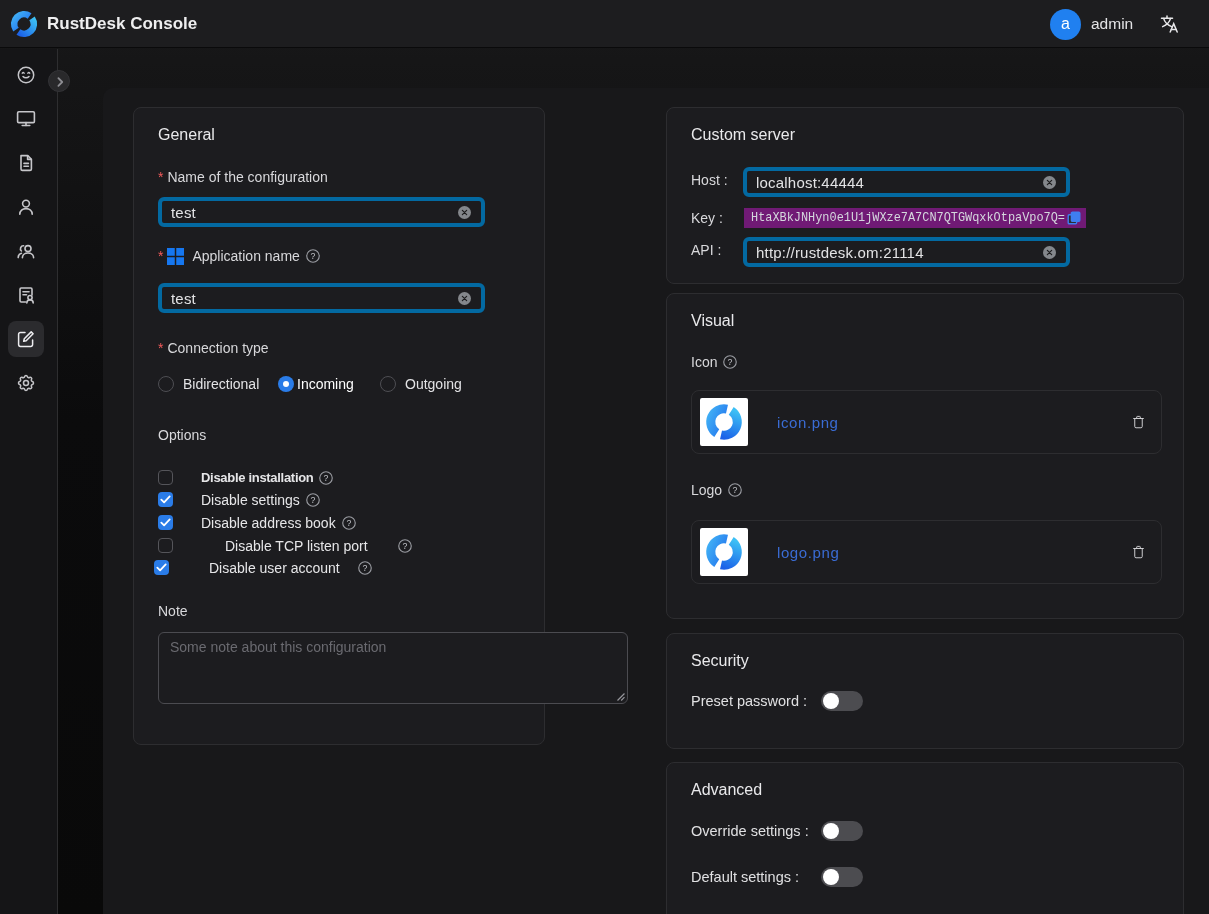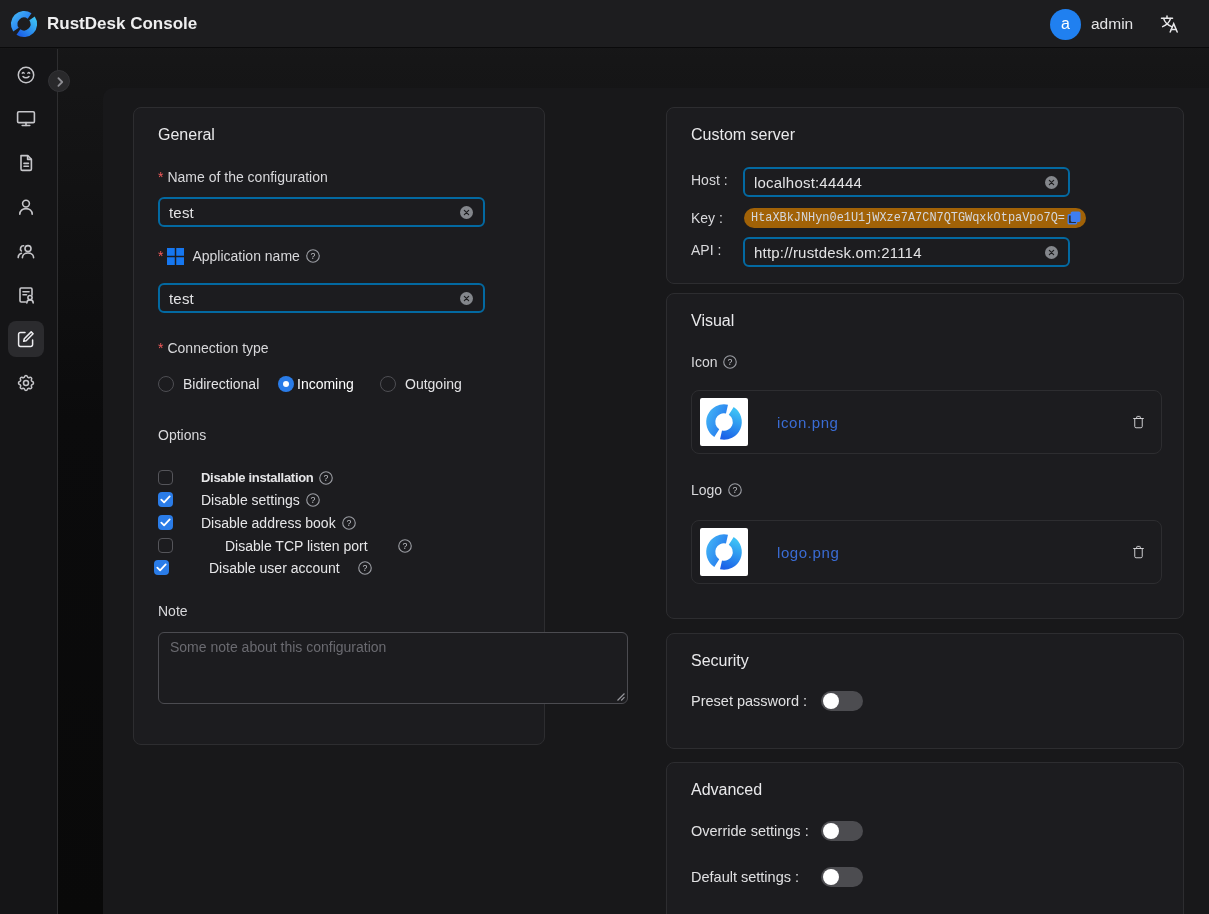--- a/index.html
+++ b/index.html
@@ -10,21 +10,21 @@
 #adminname { position:absolute; left:1091px; top:15px; font-size:15.5px; color:#e3e3e5; }
 #sidebar { position:absolute; left:0; top:49px; width:58px; height:865px; background:#151517; border-right:1px solid #2e2e30; }
 .sic { position:absolute; left:16px; width:20px; height:20px; }
 #editbox { position:absolute; left:8px; top:272px; width:36px; height:36px; background:#2b2b2e; border-radius:8px; }
 #collapse { position:absolute; left:48px; top:70px; width:22px; height:22px; border-radius:50%; background:#29292b; border:1px solid #333336; z-index:5; }
 #panel { position:absolute; left:103px; top:88px; width:1106px; height:826px; background:#18181a; border-radius:10px 0 0 0; }
 .card { position:absolute; background:#1c1c1f; border:1px solid #2d2d30; border-radius:8px; }
 .ctitle { position:absolute; left:24px; top:18px; font-size:16px; font-weight:500; color:#e9e9eb; }
 .lbl { position:absolute; font-size:14px; color:#d8d8db; }
 .ast { color:#f45b5b; margin-right:4px; font-size:14px; }
-.inp { position:absolute; height:30px; border:2px solid #0369a1; border-radius:6px; display:flex; align-items:center; padding:0 10px 0 9px; color:#e3e3e5; font-size:15px; letter-spacing:.2px; background:#1c1c1f; }
+.inp { position:absolute; height:30px; border:4px solid #0369a1; border-radius:6px; display:flex; align-items:center; padding:0 10px 0 9px; color:#e3e3e5; font-size:15px; letter-spacing:.2px; background:#1c1c1f; }
 .inp .grow { flex:1; }
 .row { position:absolute; display:flex; align-items:center; }
 .tgl { width:42px; height:20px; border-radius:10px; background:#4c4c50; position:relative; }
 .tgl::after { content:""; position:absolute; left:2px; top:2px; width:16px; height:16px; border-radius:50%; background:#fff; }
 .rd { width:16px; height:16px; border-radius:50%; border:1px solid #4e4e53; background:#1c1c1f; flex:none; }
 .rdon { width:16px; height:16px; border-radius:50%; background:#2a7ce8; flex:none; position:relative; }
 .rdon::after { content:""; position:absolute; left:5px; top:5px; width:6px; height:6px; border-radius:50%; background:#fff; }
 .cb { width:15px; height:15px; border-radius:4px; border:1px solid #55555a; background:#1c1c1f; flex:none; }
 .cbon { width:15px; height:15px; border-radius:4px; background:#2a7ce8; display:flex; align-items:center; justify-content:center; flex:none; }
 .cblbl { margin-left:28px; font-size:14px; color:#e6e6e8; }
@@ -238,21 +238,21 @@
   <div class="ctitle">Custom server</div>
   <div class="lbl" style="left:24px; top:64px;">Host :</div>
   <div class="inp" style="left:76px; top:59px; width:327px;">
       <span class="grow">localhost:44444</span>
       <svg width="13" height="13" viewBox="0 0 14 14" style="flex:none;">
 <circle cx="7" cy="7" r="7" fill="#84878c"></circle>
 <path d="M4.7 4.7 L9.3 9.3 M9.3 4.7 L4.7 9.3" stroke="#1d1d1f" stroke-width="1.3" stroke-linecap="round"></path>
 </svg>
     </div>
   <div class="lbl" style="left:24px; top:102px;">Key :</div>
-  <div class="row" style="left:77px; top:100px; width:342px; height:20px; background:#a16207; border-radius:10px; padding:0 5px 0 7px; justify-content:space-between;">
+  <div class="row" style="left:77px; top:100px; width:342px; height:20px; background:#701a75; border-radius:0; padding:0 5px 0 7px; justify-content:space-between;">
       <span style="font-family:'Liberation Mono',monospace; font-size:11.9px; letter-spacing:0; color:#d4d7dd;">HtaXBkJNHyn0e1U1jWXze7A7CN7QTGWqxkOtpaVpo7Q=</span>
       <svg width="14" height="14" viewBox="0 0 14 14" style="flex:none;">
 <rect x="1.2" y="3.8" width="8.4" height="9" rx="1" fill="#2a2d34" stroke="#3f7ef0" stroke-width="1.4"></rect>
 <rect x="4.4" y="1.2" width="8.4" height="9" rx="1" fill="#3f7ef0" stroke="#3f7ef0" stroke-width="1.4"></rect>
 </svg>
     </div>
   <div class="lbl" style="left:24px; top:134px;">API :</div>
   <div class="inp" style="left:76px; top:129px; width:327px;">
       <span class="grow">http://rustdesk.om:21114</span>
       <svg width="13" height="13" viewBox="0 0 14 14" style="flex:none;">

